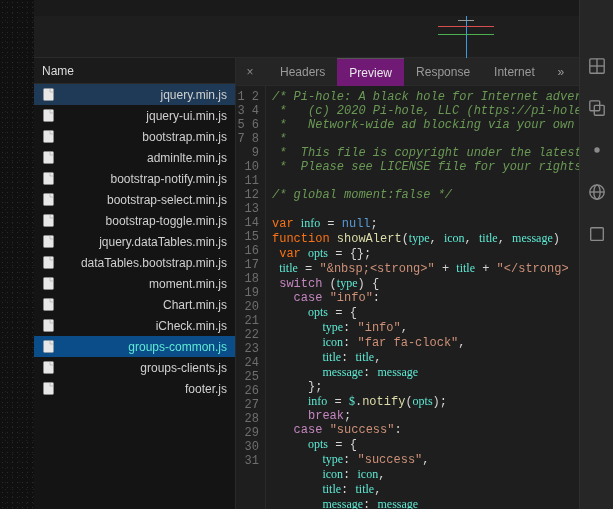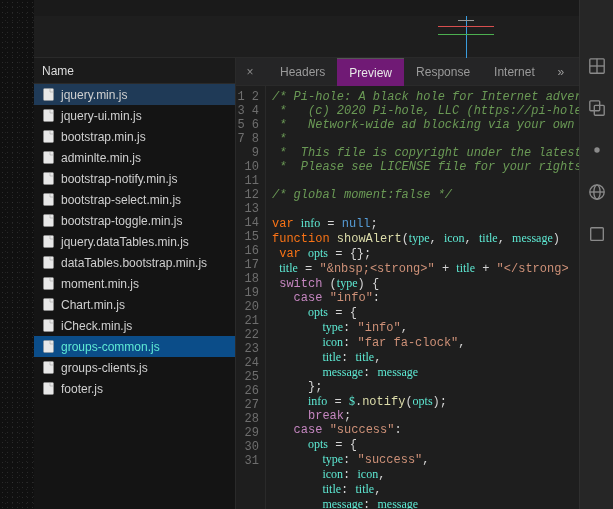--- a/index.html
+++ b/index.html
@@ -46,21 +46,21 @@
     border-right: 1px solid #2a2a2a;
   }
   .file-header {
     height: 26px; line-height: 26px; padding: 0 8px;
     color: #ddd; background: #1b1b1b; border-bottom: 1px solid #2a2a2a;
   }
   .file-list { flex: 1; overflow: hidden; }
   .file-item {
     display: flex; align-items: center; gap: 6px;
     height: 21px; padding: 0 8px; color: #d0d0d0;
-    cursor: pointer; white-space: nowrap;
+    cursor: pointer; white-space: nowrap; justify-content: space-between;
   }
   .file-item.selected { background: #0b4d89; color: #5eead4; }
   .file-item.dim-selected { background: #1f3a57; }
   .file-ico {
     width: 13px; height: 13px; flex-shrink: 0;
   }
   .file-ico svg { display:block; }
 
   .source-panel {
     flex: 1; display: flex; flex-direction: column; min-width: 0;

